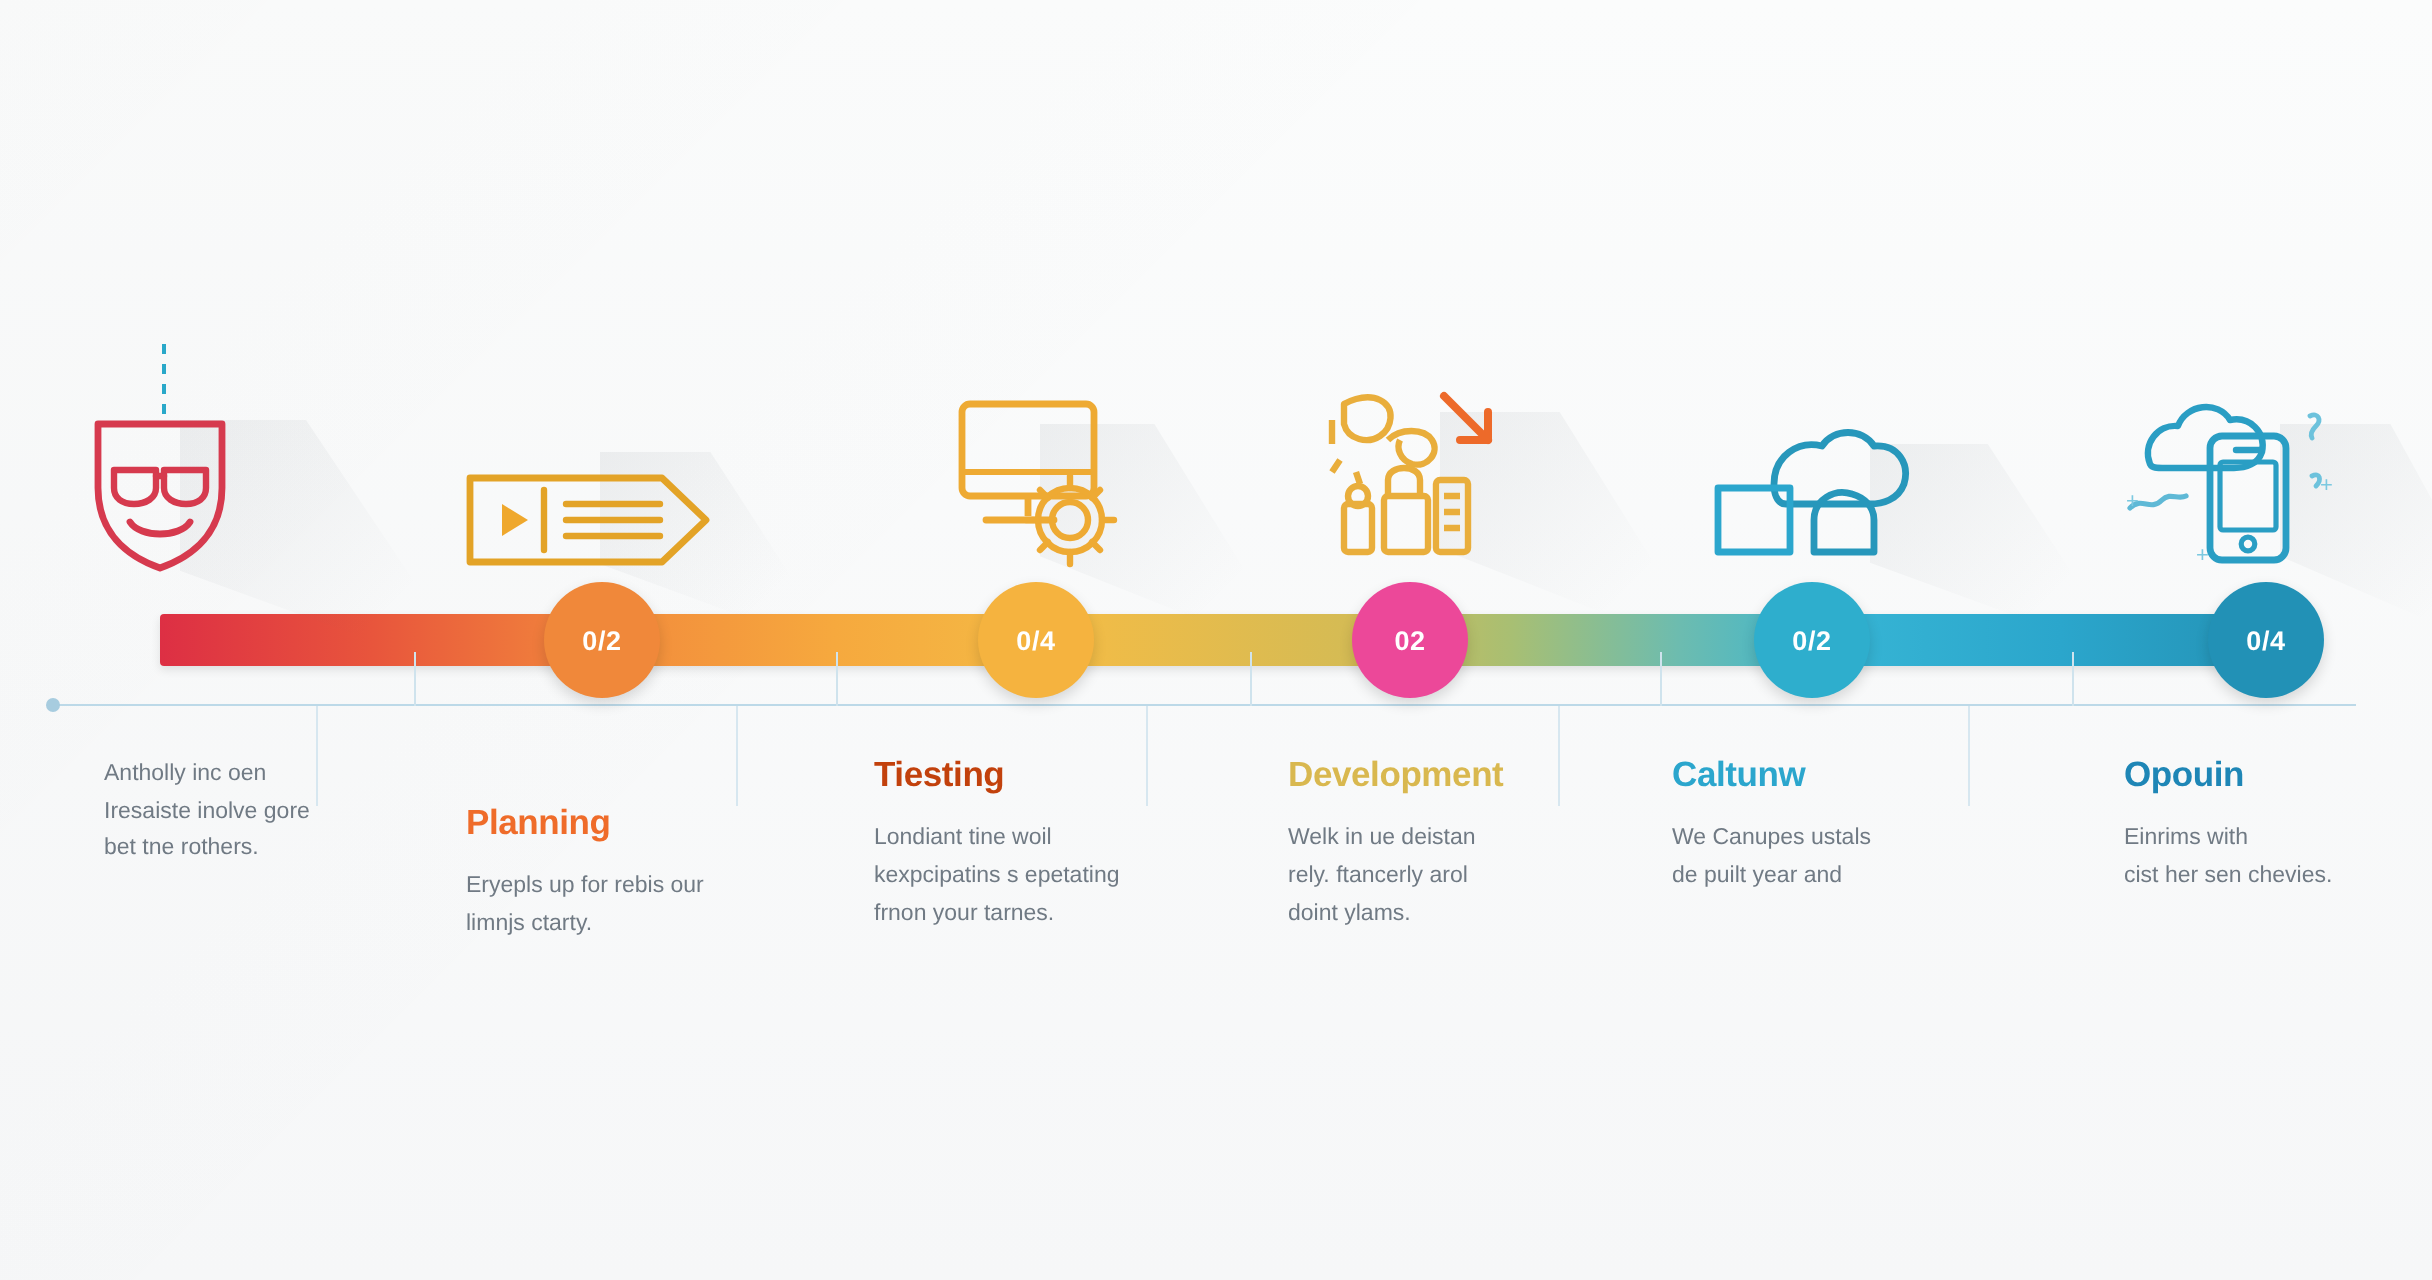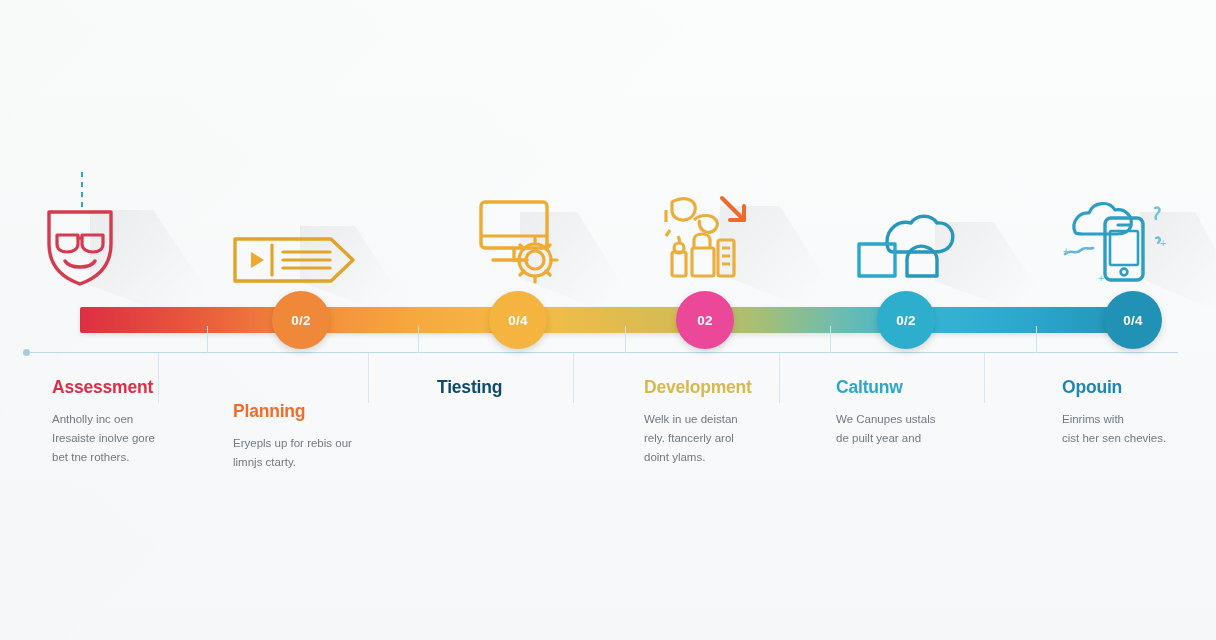--- a/index.html
+++ b/index.html
@@ -292,34 +292,36 @@
     <span>02</span>
   </div>
   <div class="node" style="left:877px;  top:291px; background:#2eaecd;">
     <span>0/2</span>
   </div>
   <div class="node" style="left:1104px; top:291px; background:#2291b6;">
     <span>0/4</span>
   </div>
 
   <div class="col" style="left:52px;">
-    <p class="col-title" style="color:#dc2f47;">Assessment</p>
     <p class="col-body">Antholly inc oen
 Iresaiste inolve gore
 bet tne rothers.</p>
   </div>
 
   <div class="col" style="left:233px;margin-top:24px;">
     <p class="col-title" style="color:#ef6c2a;">Planning</p>
     <p class="col-body">Eryepls up for rebis our
 limnjs ctarty.</p>
   </div>
 
   <div class="col" style="left:437px;">
-    <p class="col-title" style="color:#0c4a6e;">Tiesting</p>
+    <p class="col-title" style="color:#c2410c;">Tiesting</p>
+    <p class="col-body">Londiant tine woil
+kexpcipatins s epetating
+frnon your tarnes.</p>
   </div>
 
   <div class="col" style="left:644px; width:180px;">
     <p class="col-title" style="color:#d9b84f;">Development</p>
     <p class="col-body">Welk in ue deistan
 rely. ftancerly arol
 doint ylams.</p>
   </div>
 
   <div class="col" style="left:836px;">

